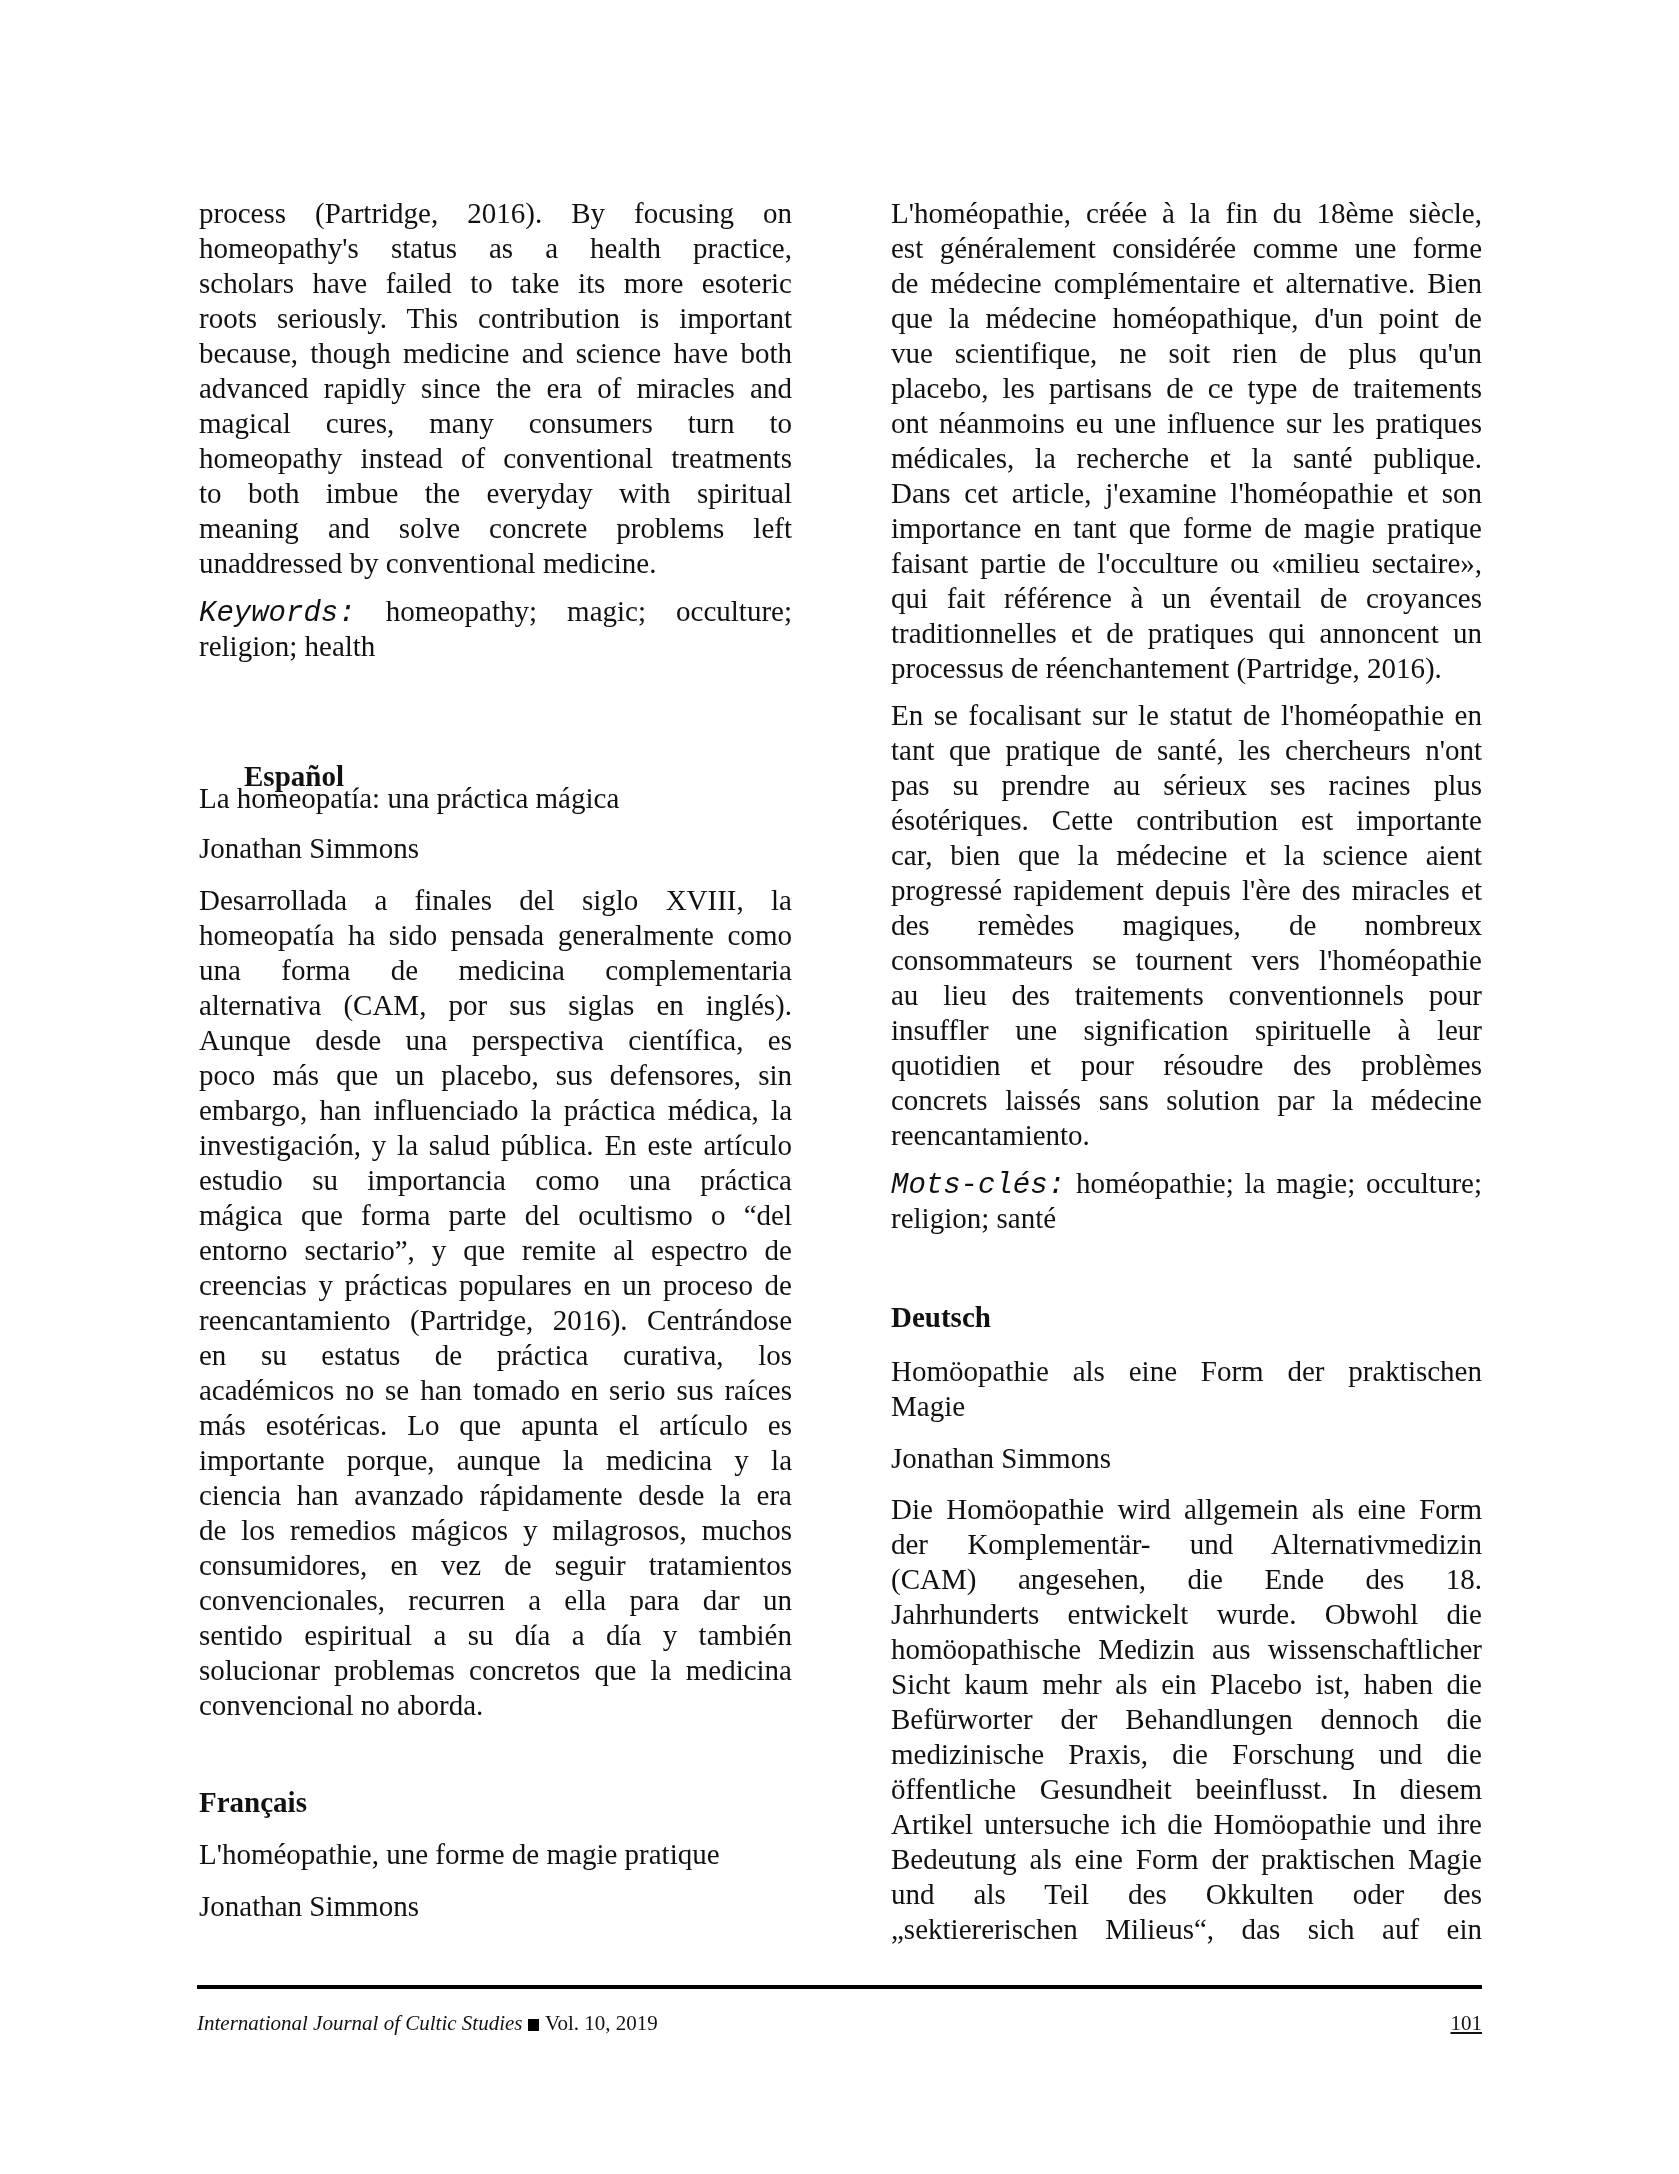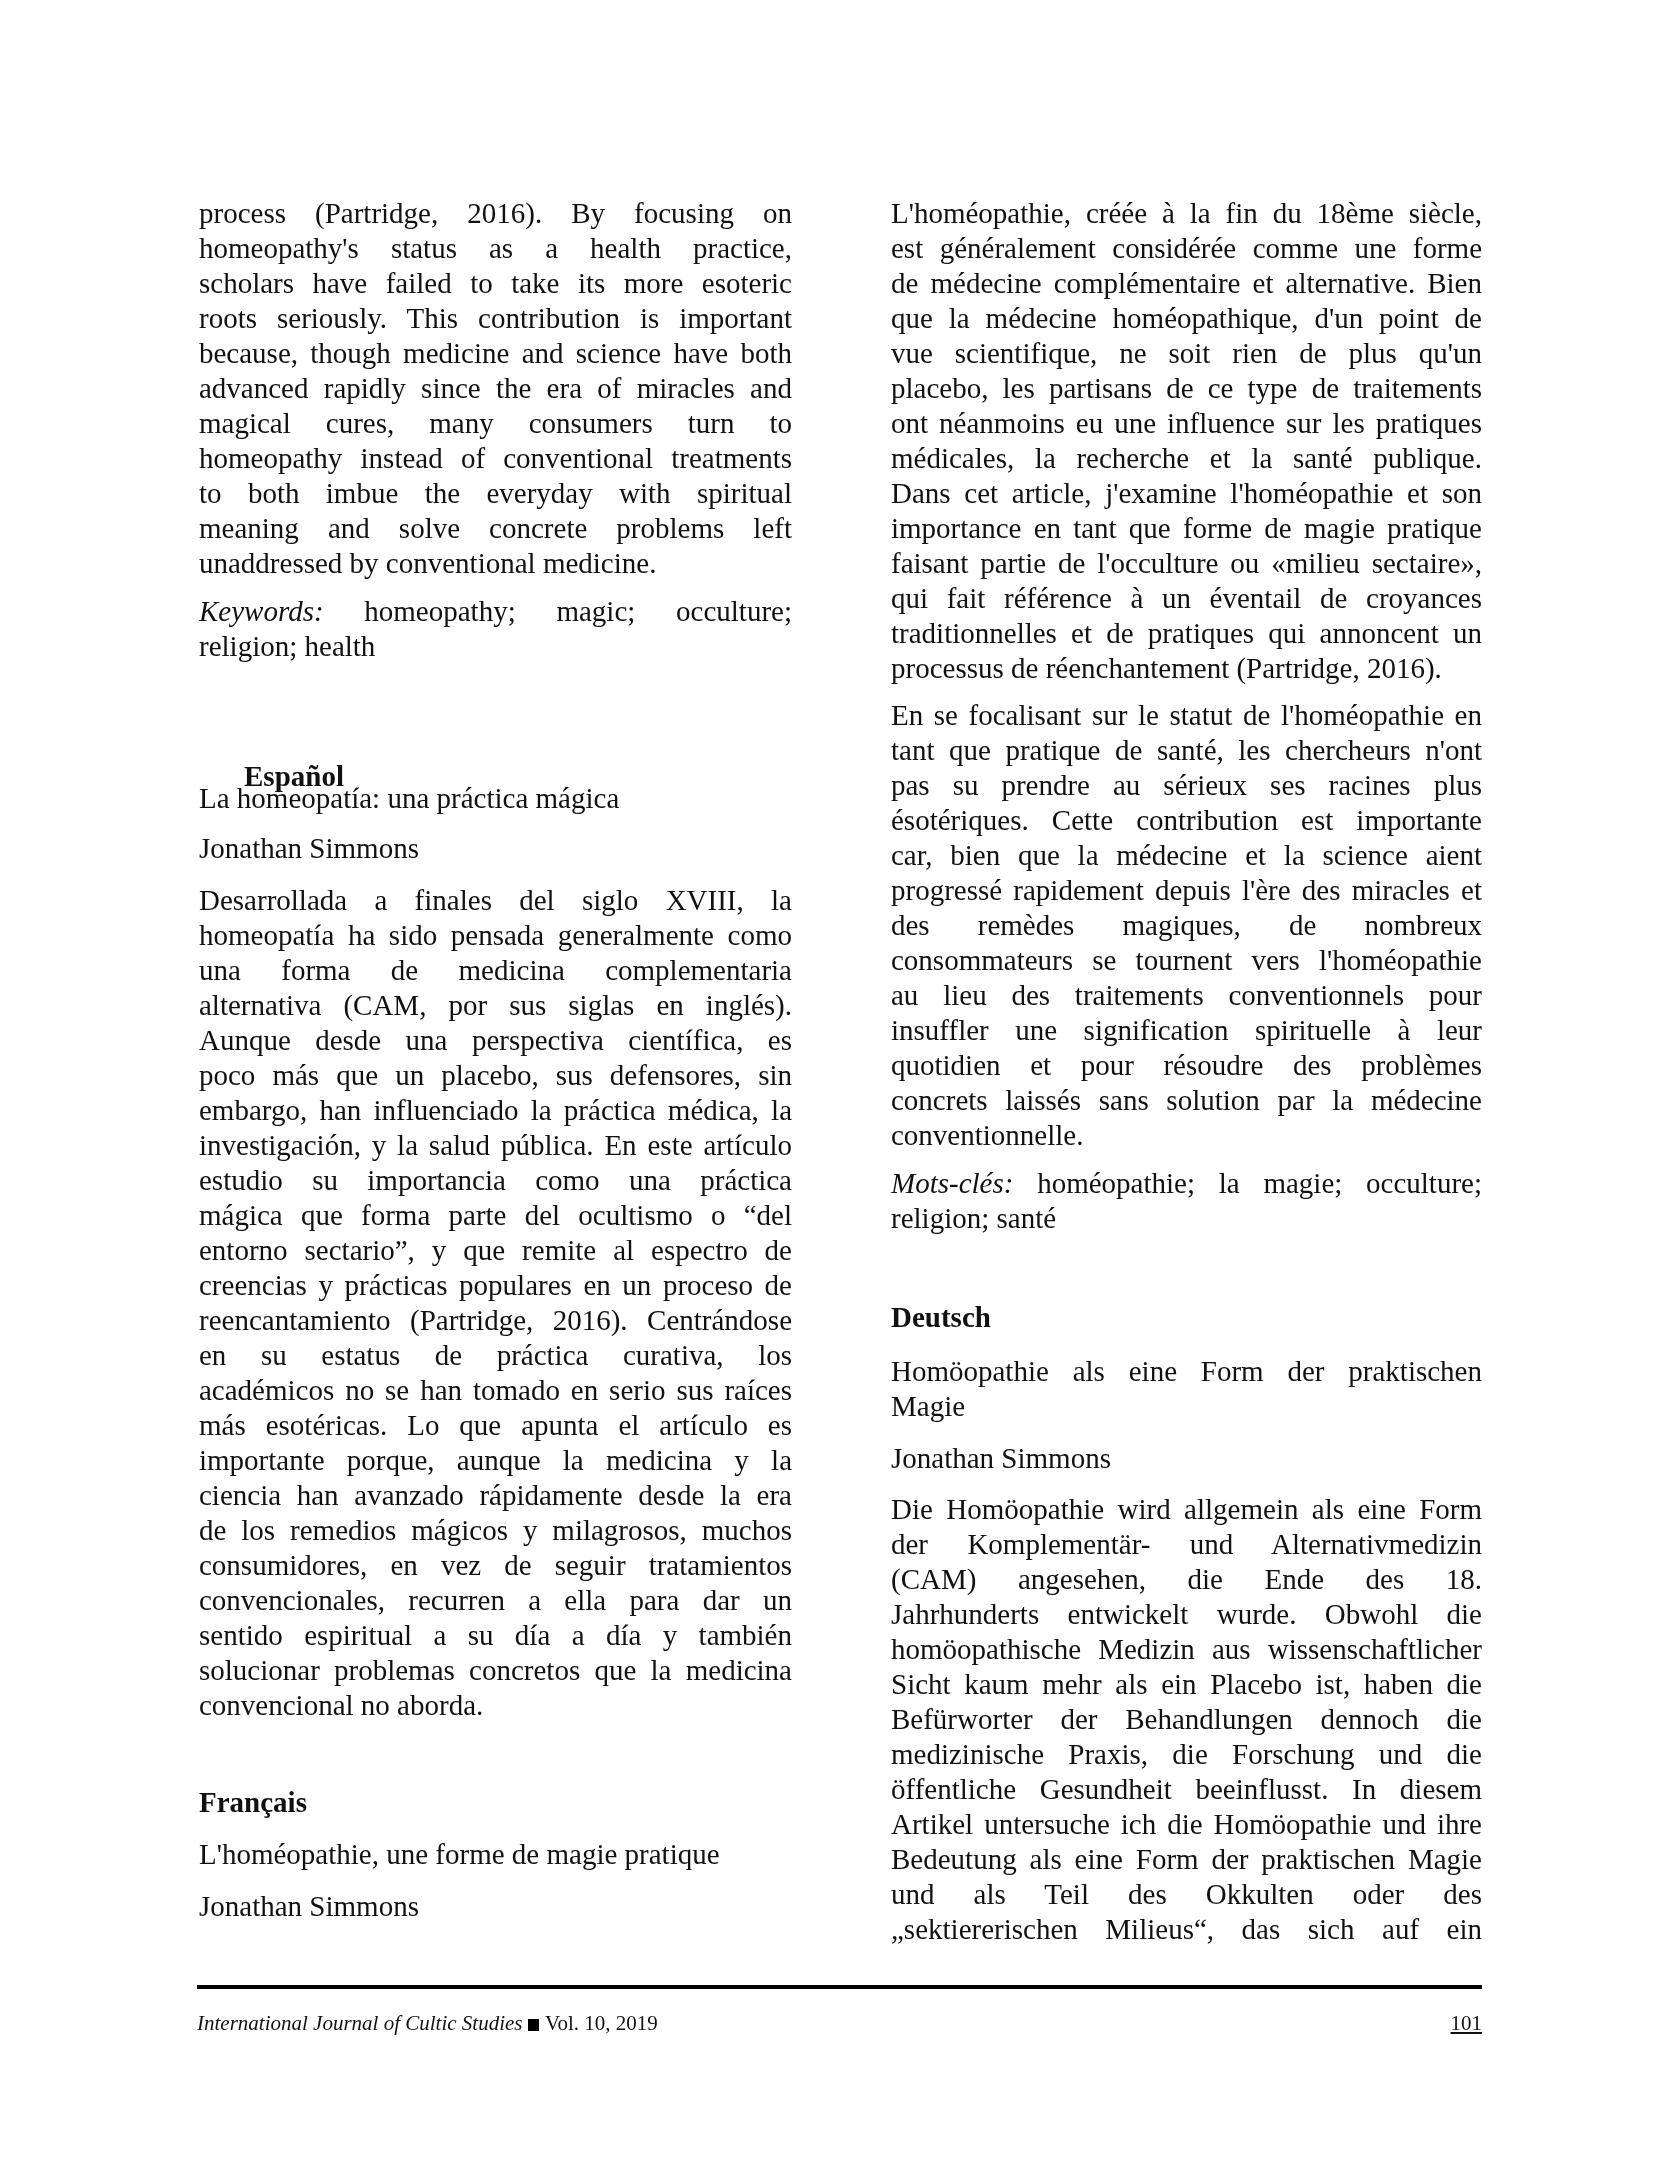--- a/index.html
+++ b/index.html
@@ -12,21 +12,21 @@
   .col-left  { left: 199px; width: 593px; }
   .col-right { left: 891px; width: 591px; }
   .blk { position: absolute; left: 0; right: 0; }
   .line {
     display: block; height: 35px; line-height: 35px;
     font-size: 29px; white-space: nowrap;
     text-align: justify; text-align-last: justify;
   }
   .line.last { text-align: left; text-align-last: left; }
   .heading { font-weight: bold; }
-  .em { font-style: italic; }
+  .em { font-style: italic; font-family: Liberation Mono, monospace; }
   .rule {
     position: absolute; left: 197px; width: 1285px; top: 1985px; height: 3.8px;
     background: #000000;
   }
   .footer {
     position: absolute; top: 2008px; left: 197px; width: 1285px;
     font-size: 21px; line-height: 30px; height: 30px;
   }
   .footer .journal { font-style: italic; }
   .footer .sq { display: inline-block; width: 11.3px; height: 12.2px; background: #000; margin: 0 5.6px 0 5.6px; vertical-align: -0.9px; }
@@ -128,21 +128,21 @@
       <span class="line">pas su prendre au sérieux ses racines plus</span>
       <span class="line">ésotériques. Cette contribution est importante</span>
       <span class="line">car, bien que la médecine et la science aient</span>
       <span class="line">progressé rapidement depuis l'ère des miracles et</span>
       <span class="line">des remèdes magiques, de nombreux</span>
       <span class="line">consommateurs se tournent vers l'homéopathie</span>
       <span class="line">au lieu des traitements conventionnels pour</span>
       <span class="line">insuffler une signification spirituelle à leur</span>
       <span class="line">quotidien et pour résoudre des problèmes</span>
       <span class="line">concrets laissés sans solution par la médecine</span>
-      <span class="line last">conventionnelle.</span>
+      <span class="line last">reencantamiento.</span>
     </div>
 
   <div class="blk" style="top:1166px;">
     <span class="line"><span class="em">Mots-clés:</span> <span>homéopathie; la magie; occulture;</span></span>
     <span class="line last">religion; santé</span>
   </div>
 
   <div class="blk" style="top:1300px;">
     <span class="line last heading">Deutsch</span>
   </div>

